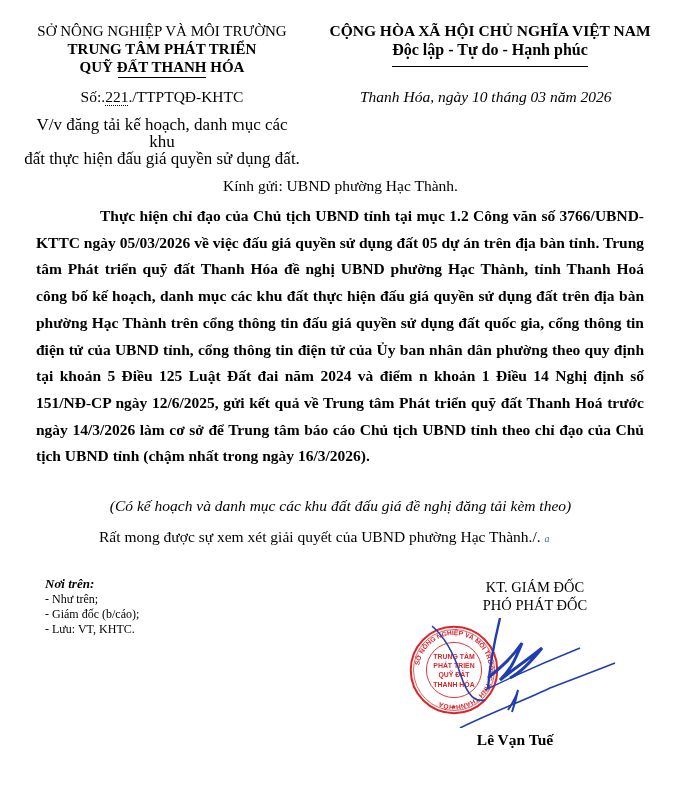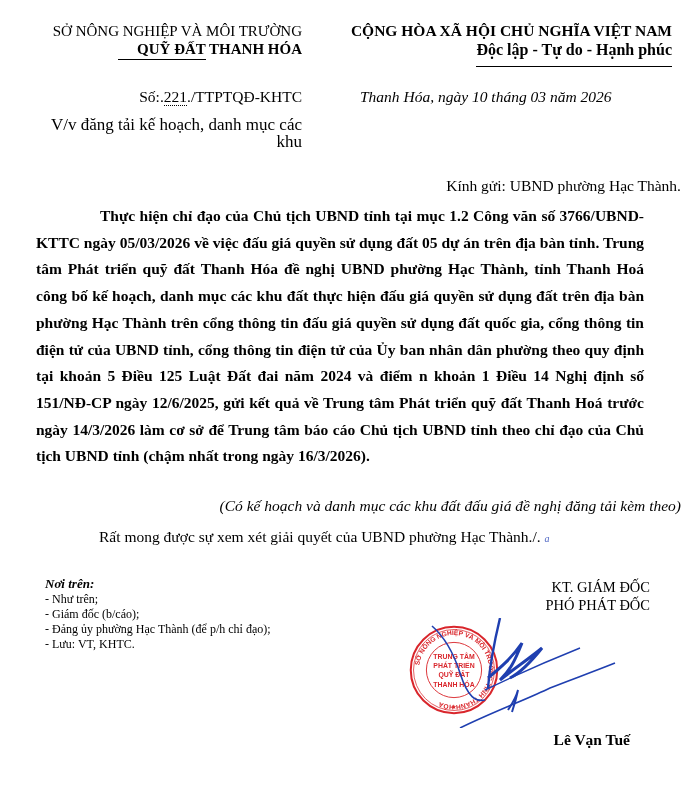--- a/index.html
+++ b/index.html
@@ -1,19 +1,19 @@
 <!DOCTYPE html>
 <html><head>
 <meta charset="utf-8">
 <style>
   html, body { margin:0; padding:0; background:#fff; }
   body { width:681px; height:798px; position:relative; overflow:hidden;
          font-family:"Liberation Serif", "DejaVu Serif", serif; color:#000; }
   .abs { position:absolute; }
-  .center { text-align:right; }
+  .center { text-align:center; }
   .left-head { left:22px; width:280px; top:22px; }
   .left-head .org1 { font-size:15px; line-height:18px; }
   .left-head .org2 { font-size:15px; font-weight:bold; line-height:18px; }
   .left-head .rule { width:88px; height:1px; background:#000; margin:1px auto 0 auto; }
   .right-head { left:308px; width:364px; top:22px; }
   .right-head .nation { font-size:15.5px; font-weight:bold; line-height:18px; }
   .right-head .motto { font-size:16px; font-weight:bold; line-height:19px; display:inline-block;
                        border-bottom:1px solid #000; padding-bottom:7px; }
   .docno { left:22px; width:280px; top:88px; font-size:15.5px; }
   .docno .num { border-bottom:1px dotted #000; }
@@ -30,30 +30,32 @@
   .sign { left:420px; width:230px; top:578px; font-size:14.5px; font-weight:normal; line-height:18px; }
   .signer { left:400px; width:230px; top:731px; font-size:15.5px; font-weight:bold; }
   .stamp { left:408px; top:624px; width:92px; height:92px; }
   .signature { left:430px; top:618px; width:190px; height:110px; }
 </style>
 </head>
 <body>
 
 <div class="abs left-head center">
   <div class="org1">SỞ NÔNG NGHIỆP VÀ MÔI TRƯỜNG</div>
+  <div class="org2">TRUNG TÂM PHÁT TRIỂN</div>
   <div class="org2">QUỸ ĐẤT THANH HÓA</div>
   <div class="rule"></div>
 </div>
 
 <div class="abs docno center">
   <span>Số:.</span><span class="num">221</span><span>./TTPTQĐ-KHTC</span>
 </div>
 
 <div class="abs subject center">
   <div>V/v đăng tải kế hoạch, danh mục các khu</div>
+  <div>đất thực hiện đấu giá quyền sử dụng đất.</div>
 </div>
 
 <div class="abs right-head center">
   <div class="nation">CỘNG HÒA XÃ HỘI CHỦ NGHĨA VIỆT NAM</div>
   <div class="motto">Độc lập - Tự do - Hạnh phúc</div>
 </div>
 
 <div class="abs date">Thanh Hóa, ngày  10 tháng 03 năm 2026</div>
 
 <div class="abs recipient center">Kính gửi:  UBND phường Hạc Thành.</div>
@@ -64,21 +66,20 @@
 
 <div class="abs closing">
   <span>Rất mong được sự xem xét giải quyết của UBND phường Hạc Thành./.</span>
   <span class="initials">a</span>
 </div>
 
 <div class="abs recv">
   <div class="title">Nơi trên:</div>
   <div>- Như trên;</div>
   <div>- Giám đốc (b/cáo);</div>
-  <div>- Đảng ủy phường Hạc Thành (để p/h chỉ đạo);</div>
   <div>- Lưu: VT, KHTC.</div>
 </div>
 
 <div class="abs sign center">
   <div>KT. GIÁM ĐỐC</div>
   <div>PHÓ PHÁT ĐỐC</div>
 </div>
 
 <svg class="abs stamp" viewBox="0 0 100 100">
   <defs>

